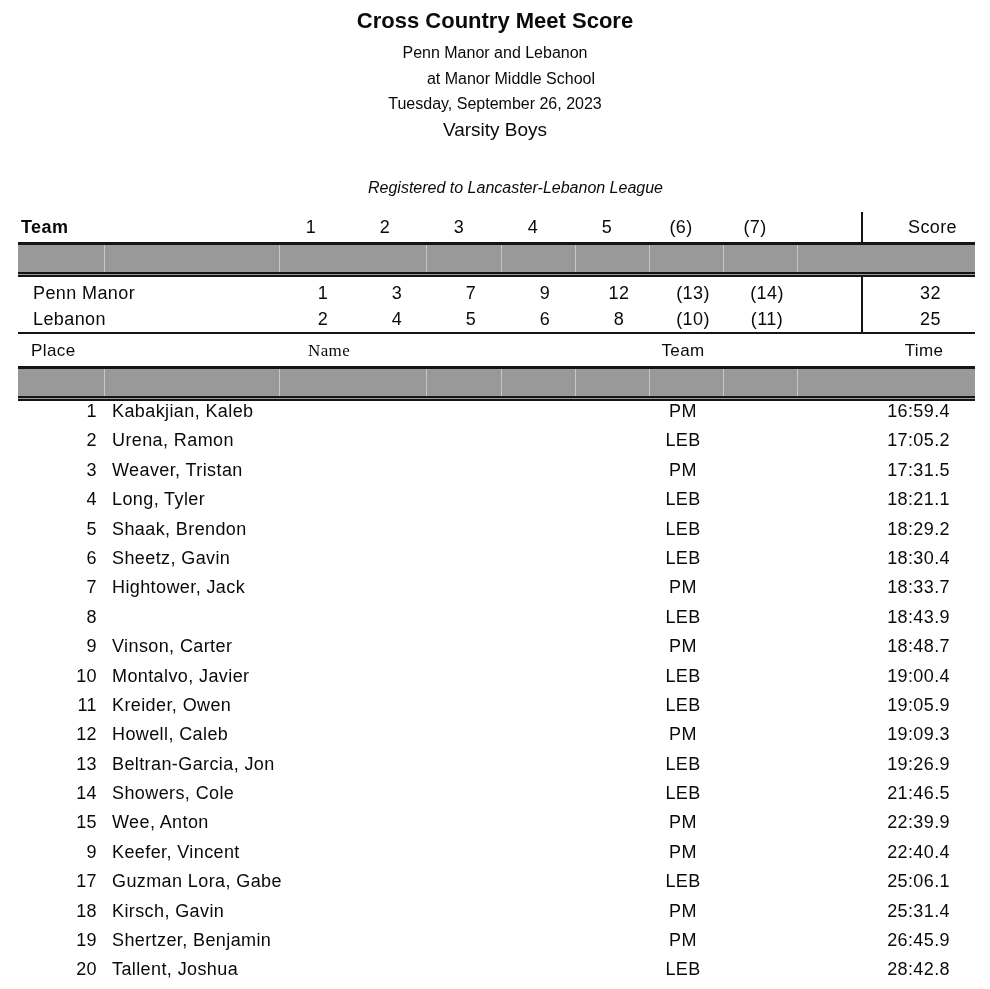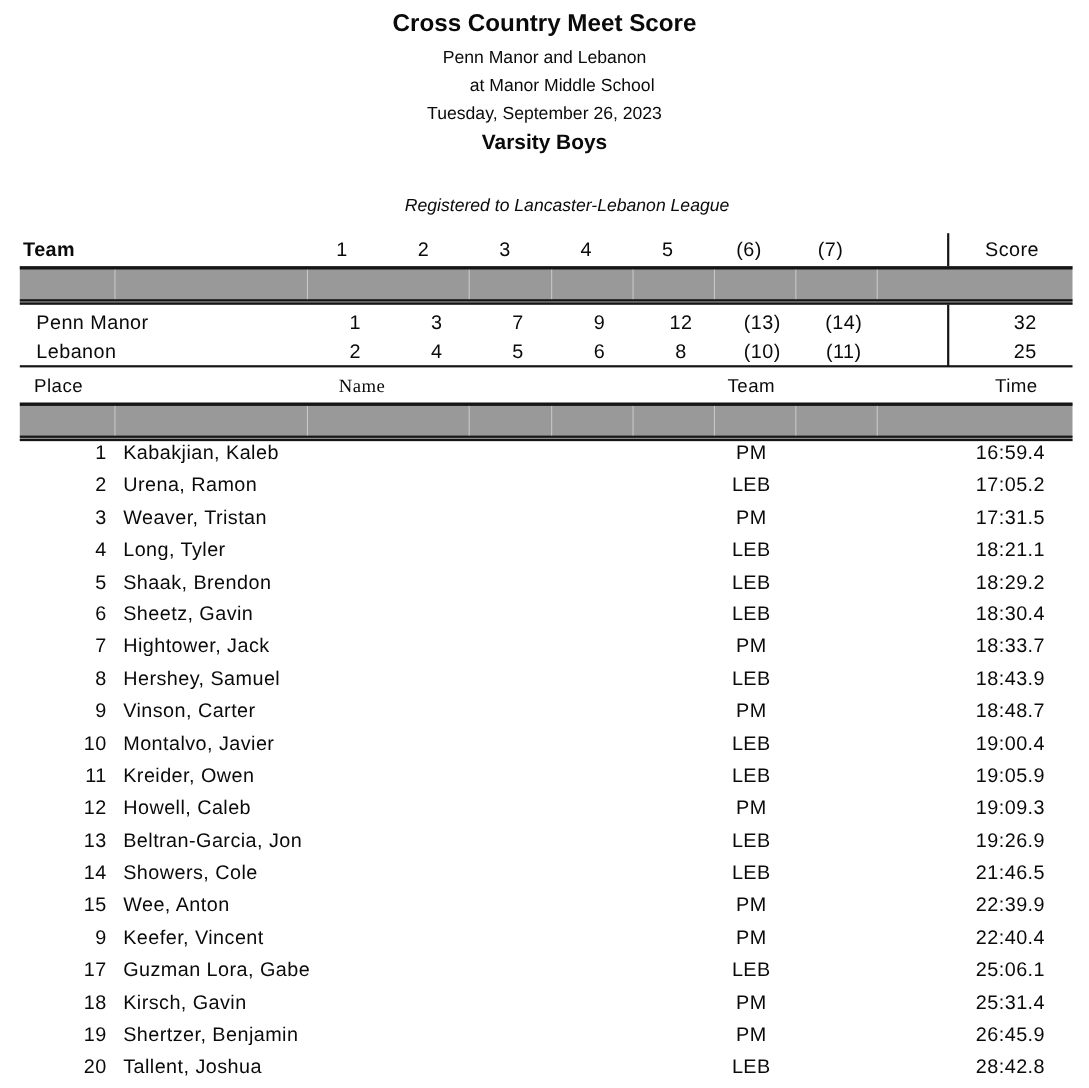--- a/index.html
+++ b/index.html
@@ -6,32 +6,32 @@
   .page {
     position:relative; width:990px; height:989px; background:#ffffff;
     font-family:"Liberation Sans","DejaVu Sans",sans-serif; color:#0a0a0a;
     overflow:hidden;
   }
   .center { position:absolute; left:0; right:0; text-align:center; }
   .doc-title   { top:8px;   font-size:22px; font-weight:bold; line-height:26px; }
   .doc-sub1    { top:44px;  font-size:16px; line-height:18px; }
   .doc-sub2    { top:70px;  font-size:16px; line-height:18px;padding-left:32px; }
   .doc-date    { top:95px;  font-size:16px; line-height:18px; }
-  .doc-div     { top:119px; font-size:19px; font-weight:bold; line-height:22px; }
+  .doc-div     { top:119px; font-size:19px; font-weight:normal; line-height:22px; }
   .doc-note    { top:179px; font-size:16px; font-style:italic; line-height:18px;padding-left:41px; }
 
   .abs { position:absolute; }
 
   
   .ts-header { top:216px; left:0; width:990px; height:22px; line-height:22px; font-size:18px; letter-spacing:0.4px; }
   .ts-header .lbl-team { position:absolute; left:21px; font-weight:bold; }
   .colcell { position:absolute; width:70px; text-align:center; top:0; }
   .pc0{left:276px} .pc1{left:350px} .pc2{left:424px} .pc3{left:498px}
   .pc4{left:572px} .pc5{left:646px} .pc6{left:720px}
-  .score-col { position:absolute; left:885px; width:70px; text-align:center; top:0; }
+  .score-col { position:absolute; left:908px; width:70px; top:0; }
 
   .graybar { position:absolute; left:18px; width:957px; height:27px;
              background:#999999; border-top:3px solid #151515; border-bottom:5px double #151515; }
   .bar1 { top:242px; }
   .bar2 { top:366px; }
   .gl { position:absolute; top:0; bottom:0; width:1px; background:rgba(255,255,255,0.45); }
 
   .vline { position:absolute; left:861px; top:212px; width:2px; height:121px; background:#151515; }
   .hline { position:absolute; left:18px;  top:332px; width:957px; height:2px;  background:#151515; }
 
@@ -172,21 +172,20 @@
       <span class="r-time">18:30.4</span>
     </div>
     <div class="rrow">
       <span class="r-place">7</span>
       <span class="r-name">Hightower, Jack</span>
       <span class="r-team">PM</span>
       <span class="r-time">18:33.7</span>
     </div>
     <div class="rrow">
       <span class="r-place">8</span>
-      <span class="r-name">Hershey, Samuel</span>
       <span class="r-team">LEB</span>
       <span class="r-time">18:43.9</span>
     </div>
     <div class="rrow">
       <span class="r-place">9</span>
       <span class="r-name">Vinson, Carter</span>
       <span class="r-team">PM</span>
       <span class="r-time">18:48.7</span>
     </div>
     <div class="rrow">

